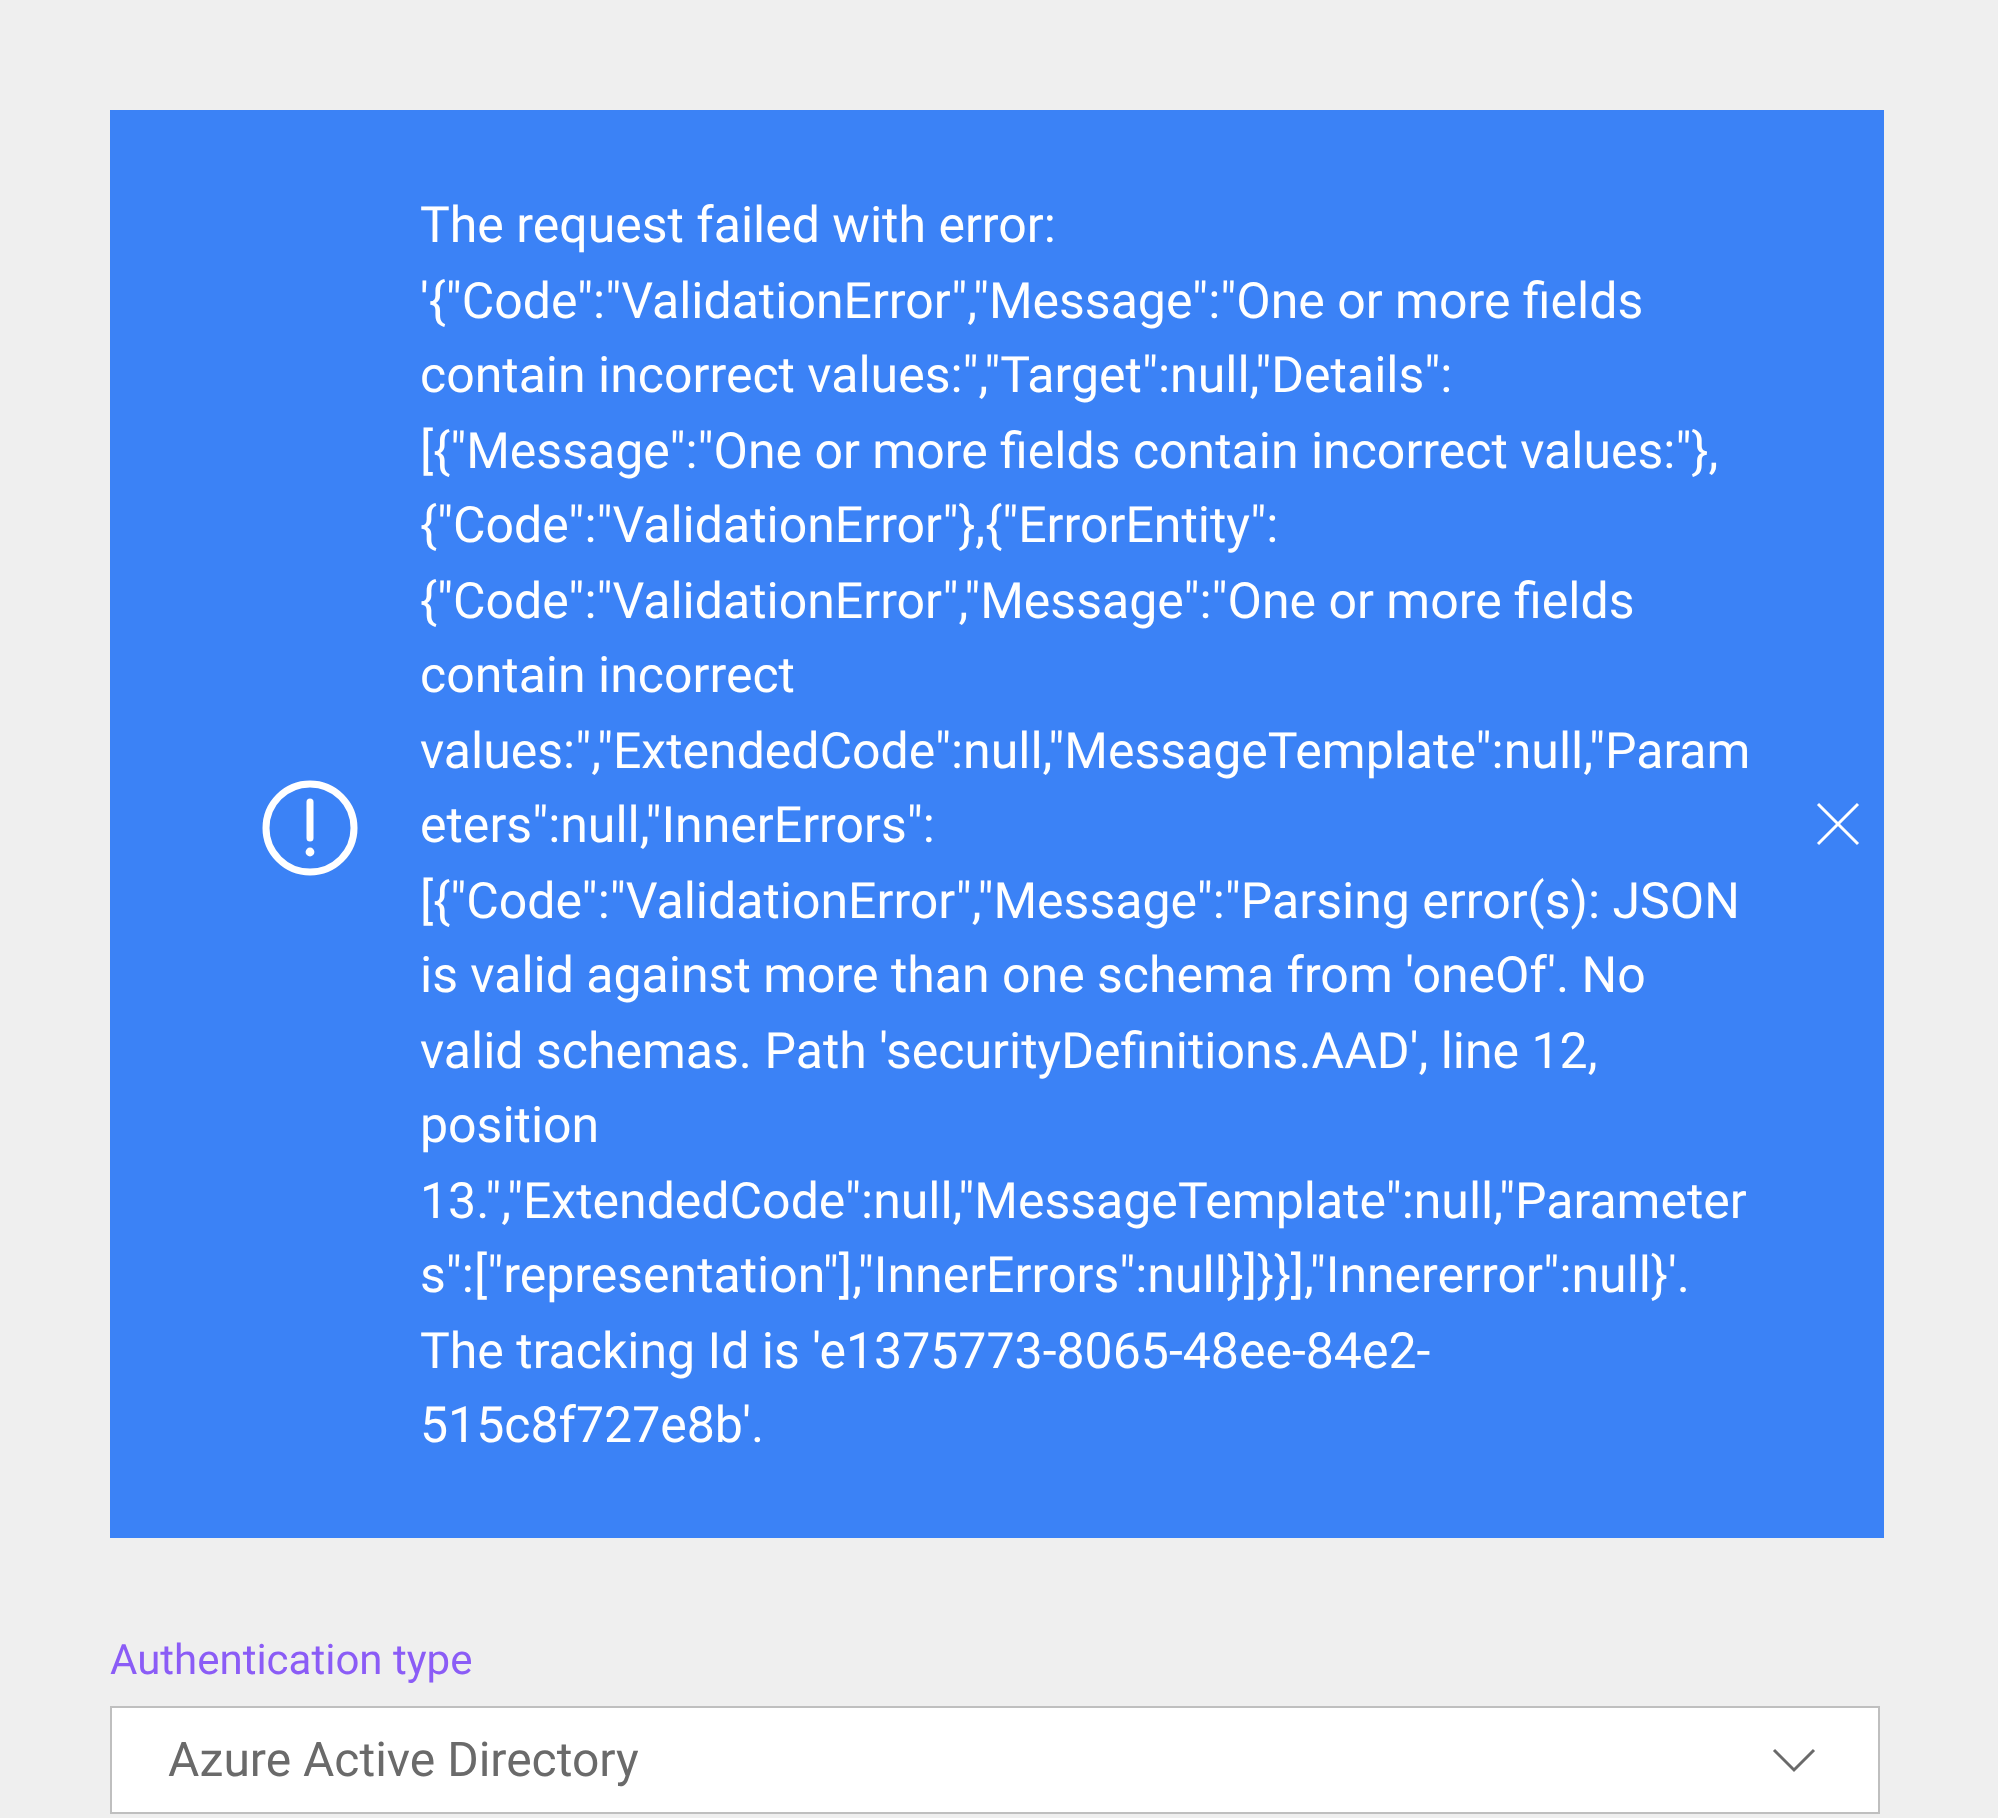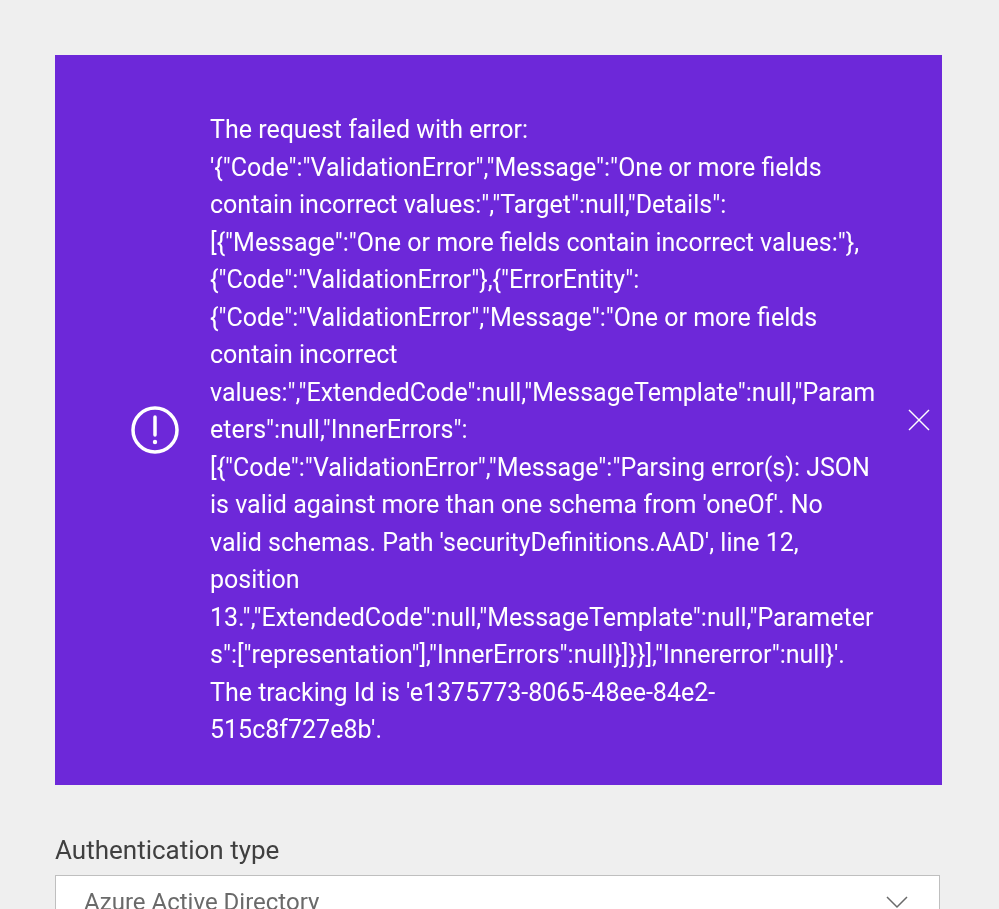--- a/index.html
+++ b/index.html
@@ -5,23 +5,23 @@
     * { box-sizing: border-box; margin: 0; padding: 0; }
     body {
       font-family: "Segoe UI", -apple-system, BlinkMacSystemFont, Roboto, sans-serif;
       background: #efefef;
       width: 999px;
       height: 909px;
       padding: 55px 55px 0 55px;
       overflow: hidden;
     }
     .error-banner {
-      background: #6d28d9;
+      background: #3b82f6;
       color: #ffffff;
-      padding: 56px 10px 36px 20px;
+      padding: 40px 10px 36px 20px;
       display: flex;
       align-items: center;
       position: relative;
       width: 887px;
     }
     .error-icon-wrap {
       flex: 0 0 75px;
       padding-left: 55px;
       display: flex;
       align-items: center;
@@ -49,22 +49,22 @@
       display: flex;
       align-items: center;
       justify-content: center;
     }
     .close-btn svg { display:block; }
     .form-section {
       margin-top: 50px;
       width: 885px;
     }
     .form-label {
-      color: #404040;
-      font-size: 26px;
+      color: #8b5cf6;
+      font-size: 21px;
       margin-bottom: 10px;
     }
     .dropdown {
       display: flex;
       align-items: center;
       justify-content: space-between;
       border: 1px solid #bfbfbf;
       background: #ffffff;
       padding: 0 28px;
       height: 54px;

